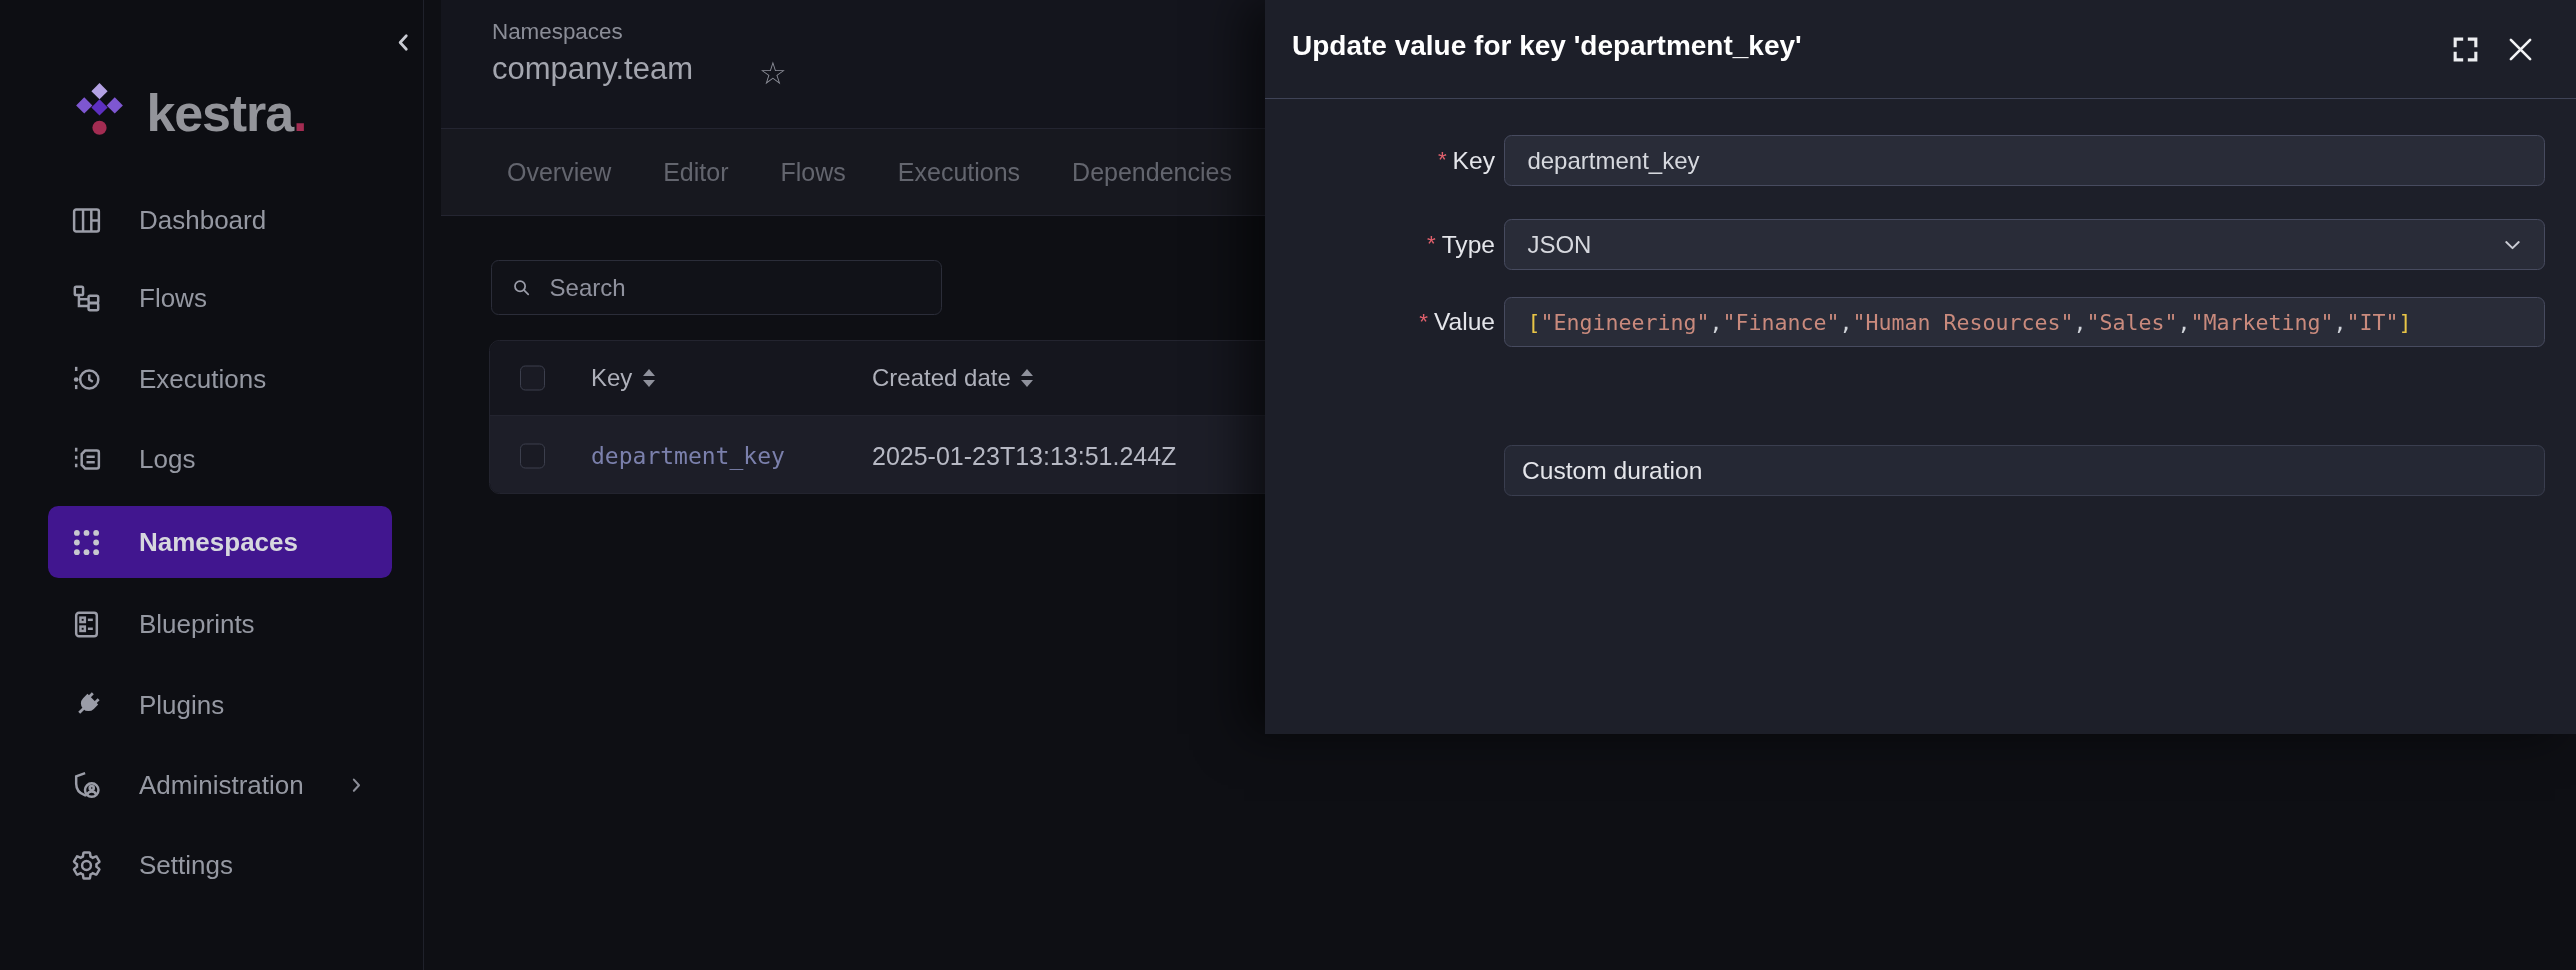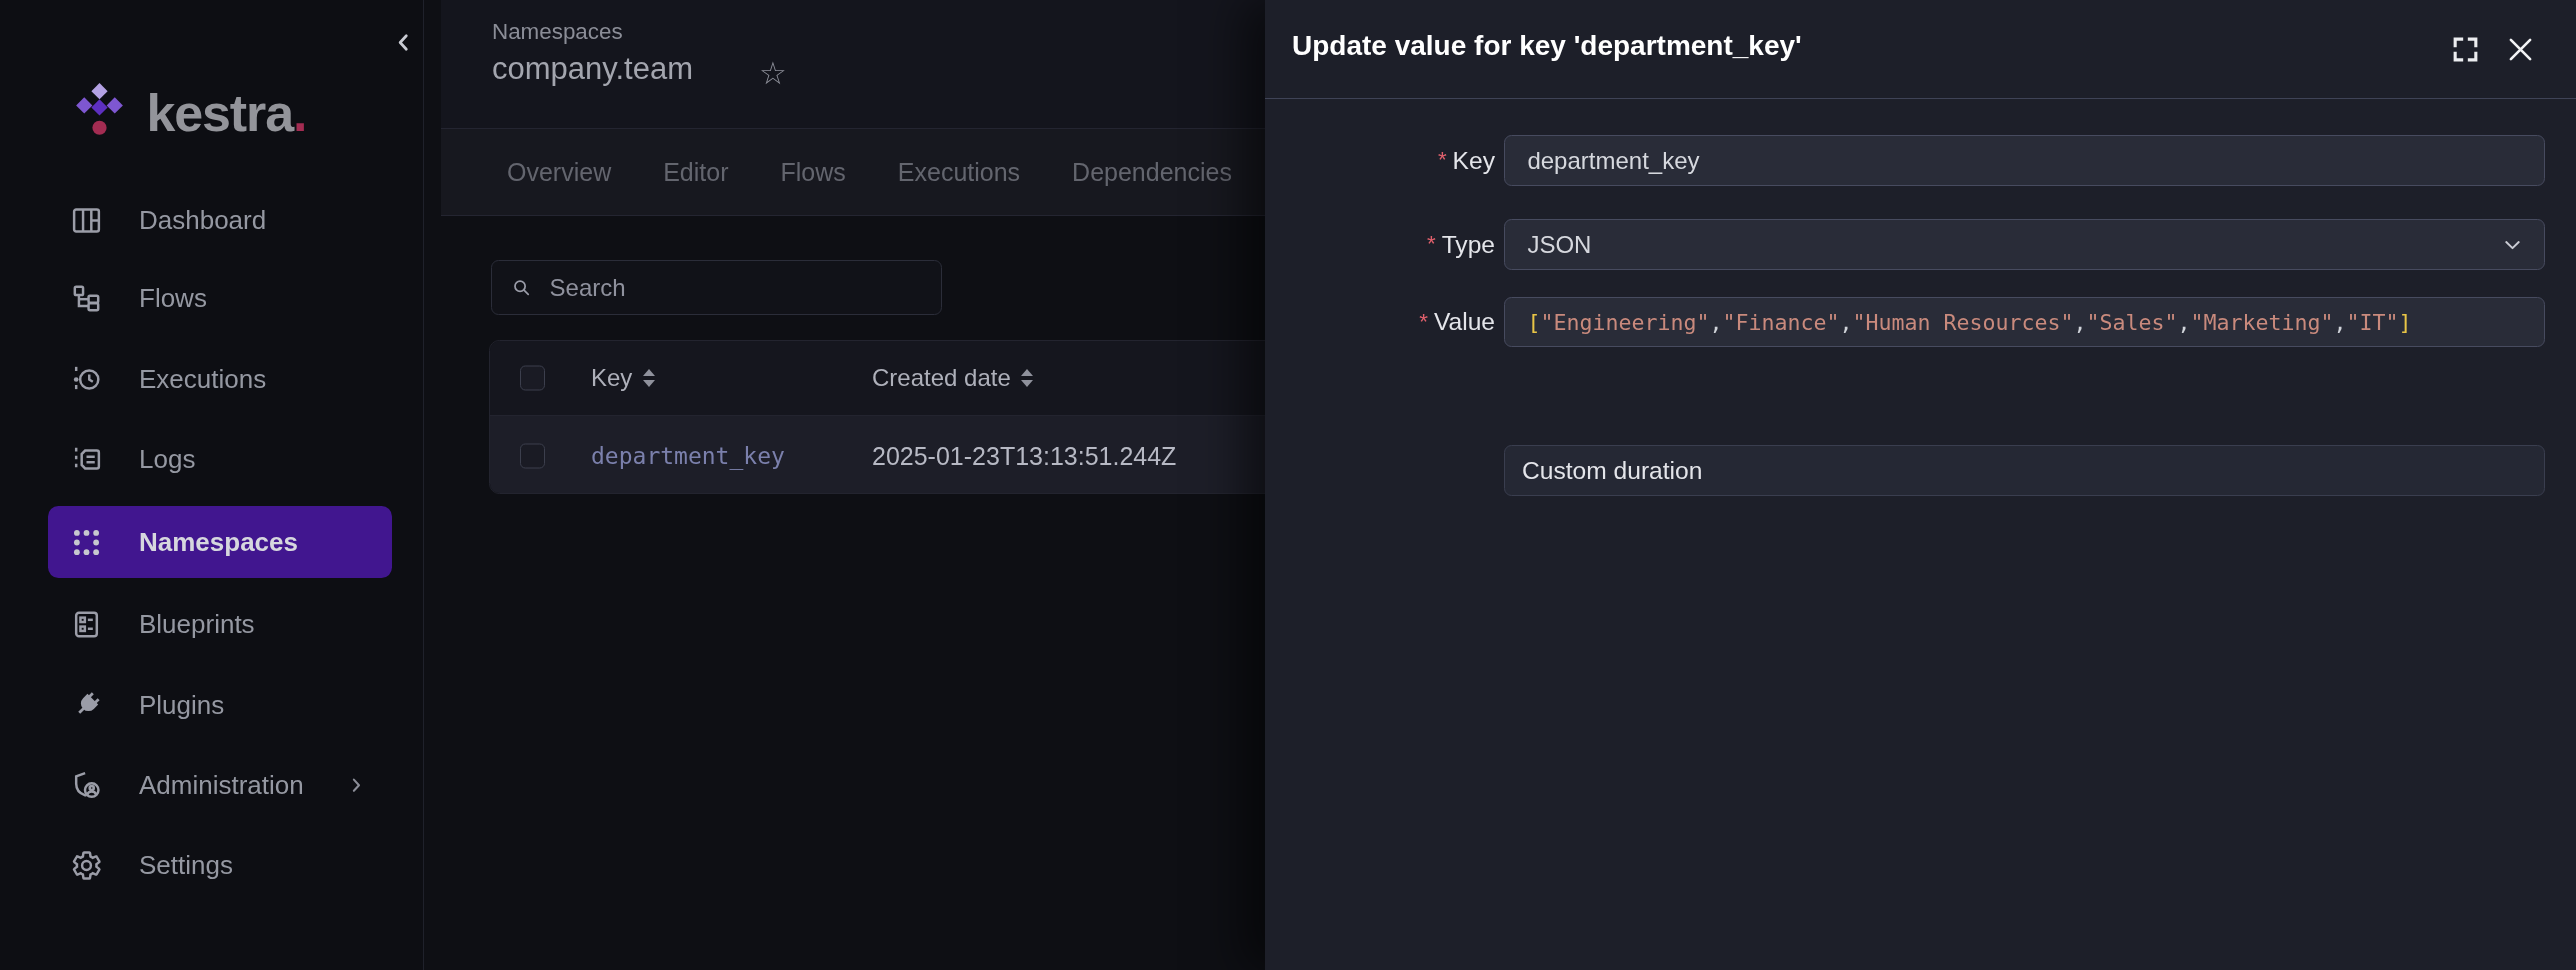--- a/index.html
+++ b/index.html
@@ -56,21 +56,21 @@
   .sorter { display:inline-flex; flex-direction:column; gap:3.7px; }
   .sorter i { width:0; height:0; border-left:6px solid transparent; border-right:6px solid transparent; }
   .sorter .up   { border-bottom:7.5px solid #8f919c; }
   .sorter .down { border-top:7.5px solid #8f919c; }
   #key-link { position:absolute; left:101px; top:50%; transform:translateY(-50%);
               font-family:"DejaVu Sans Mono", monospace; font-size:23px; color:#7b80ac; cursor:pointer; }
   #created-val { position:absolute; left:382px; top:50%; transform:translateY(-50%);
                  font-size:25px; color:#b7b9c4; }
 
   
-  #modal { position:absolute; left:1265px; top:0; width:1311px; height:970px;
+  #modal { position:absolute; left:1265px; top:0; width:1311px; height:734px;
            background:#1d1f29; box-shadow:-21px 0 45px rgba(0,0,0,.55); z-index:10; }
   #modal-head { position:absolute; left:0; top:0; right:0; height:99px;
                 border-bottom:1.5px solid #3f4356; }
   #modal-title { position:absolute; left:27px; top:30px; font-size:28px; font-weight:700; color:#ffffff; }
   #expand-btn { position:absolute; left:1181px; top:30px; width:39px; height:39px;
                 display:flex; align-items:center; justify-content:center; cursor:pointer; }
   #close-btn  { position:absolute; left:1234px; top:28px; width:42px; height:42px;
                 display:flex; align-items:center; justify-content:center; cursor:pointer; }
 
   .frow { position:absolute; left:0; width:100%; }

